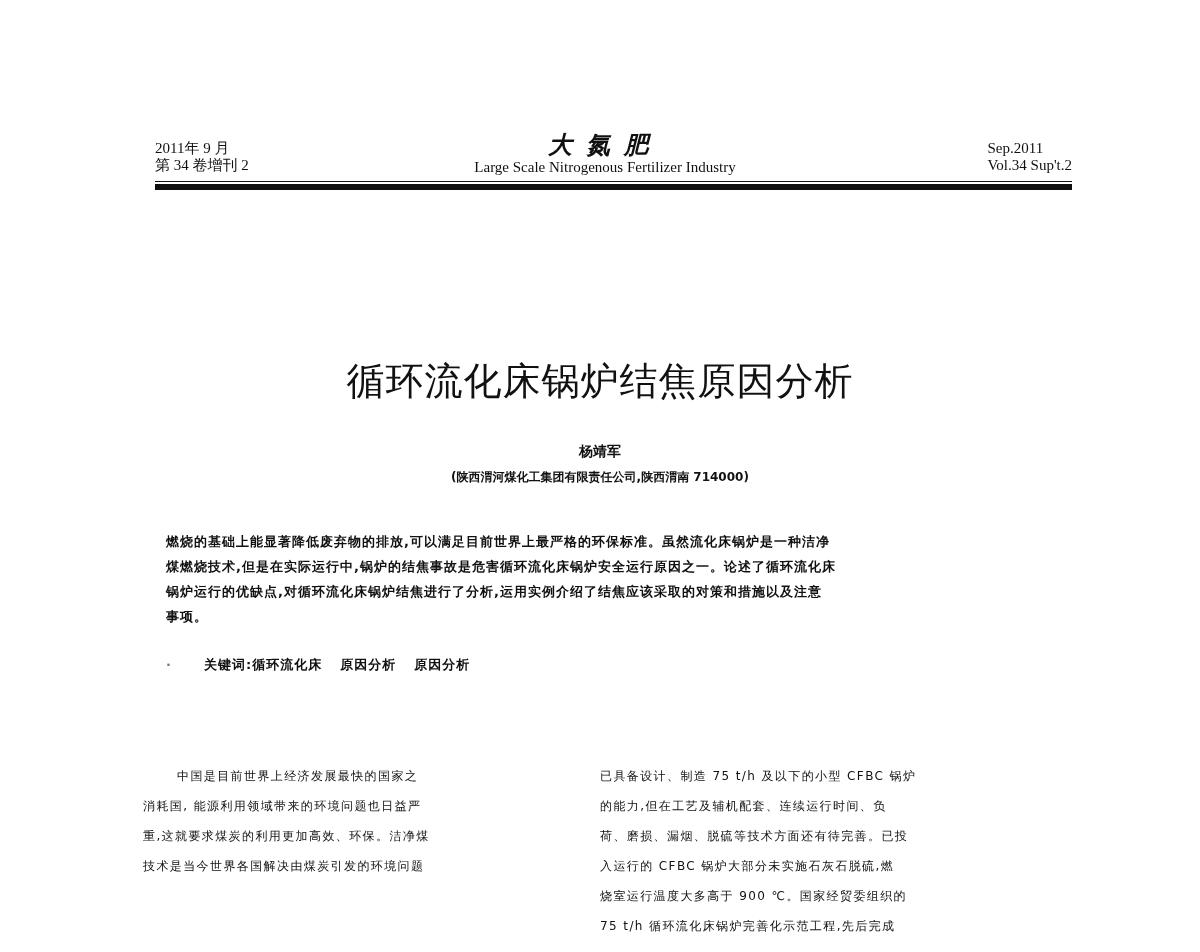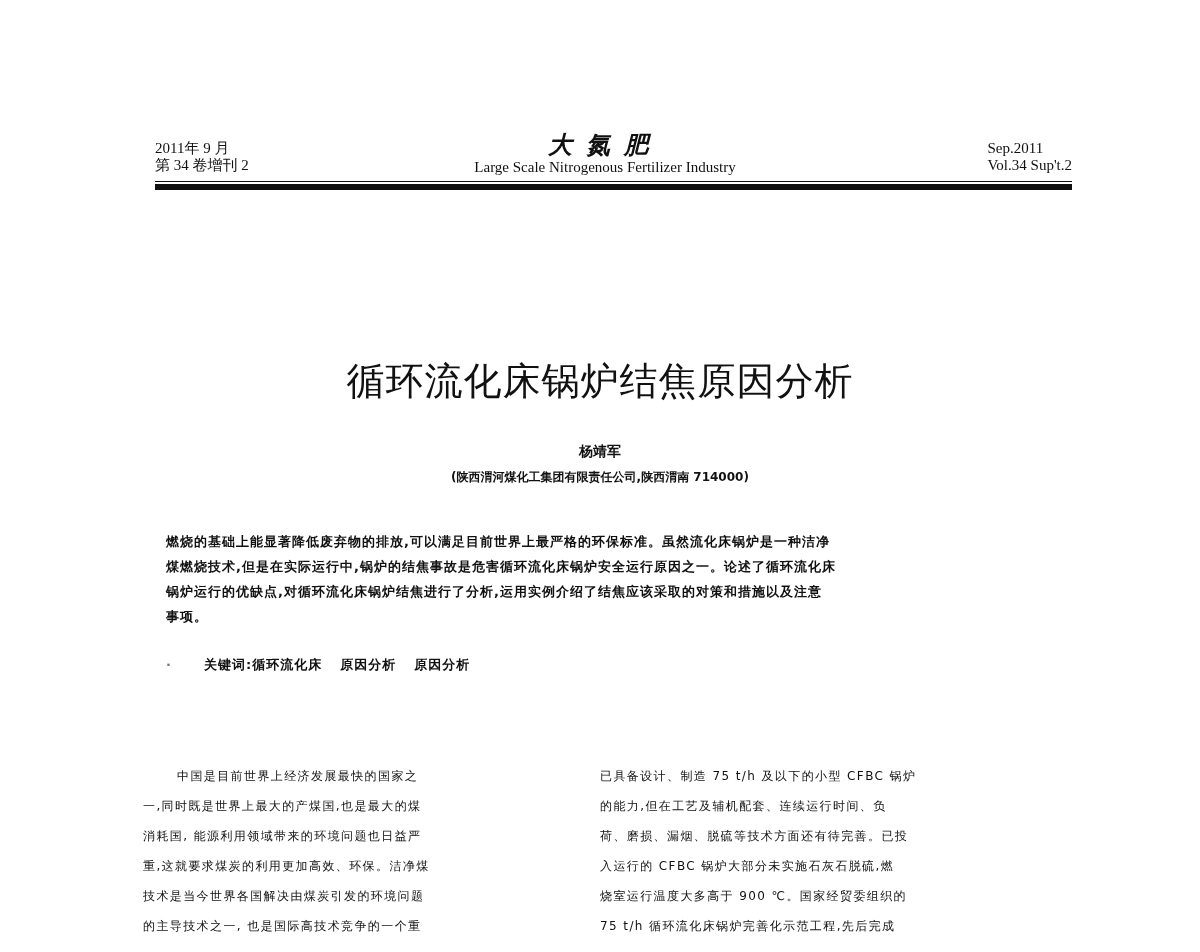--- a/index.html
+++ b/index.html
@@ -181,25 +181,23 @@
   <span class="line">锅炉运行的优缺点,对循环流化床锅炉结焦进行了分析,运用实例介绍了结焦应该采取的对策和措施以及注意</span>
   <span class="line">事项。</span>
 </div>
 
 <div class="keywords">
   <span class="dot">·</span><span>关键词:</span><span class="kw">循环流化床</span><span class="kw">原因分析</span><span class="kw">原因分析</span>
 </div>
 
 <div class="col col-left">
   <span class="line first">中国是目前世界上经济发展最快的国家之</span>
-  <span class="line">一,同时既是世界上最大的产煤国,也是最大的煤</span>
   <span class="line">消耗国, 能源利用领域带来的环境问题也日益严</span>
   <span class="line">重,这就要求煤炭的利用更加高效、环保。洁净煤</span>
   <span class="line">技术是当今世界各国解决由煤炭引发的环境问题</span>
-  <span class="line">的主导技术之一, 也是国际高技术竞争的一个重</span>
 </div>
 
 <div class="col col-right">
   <span class="line">已具备设计、制造 75 t/h 及以下的小型 CFBC 锅炉</span>
   <span class="line">的能力,但在工艺及辅机配套、连续运行时间、负</span>
   <span class="line">荷、磨损、漏烟、脱硫等技术方面还有待完善。已投</span>
   <span class="line">入运行的 CFBC 锅炉大部分未实施石灰石脱硫,燃</span>
   <span class="line">烧室运行温度大多高于 900 ℃。国家经贸委组织的</span>
   <span class="line">75 t/h 循环流化床锅炉完善化示范工程,先后完成</span>
 </div>

